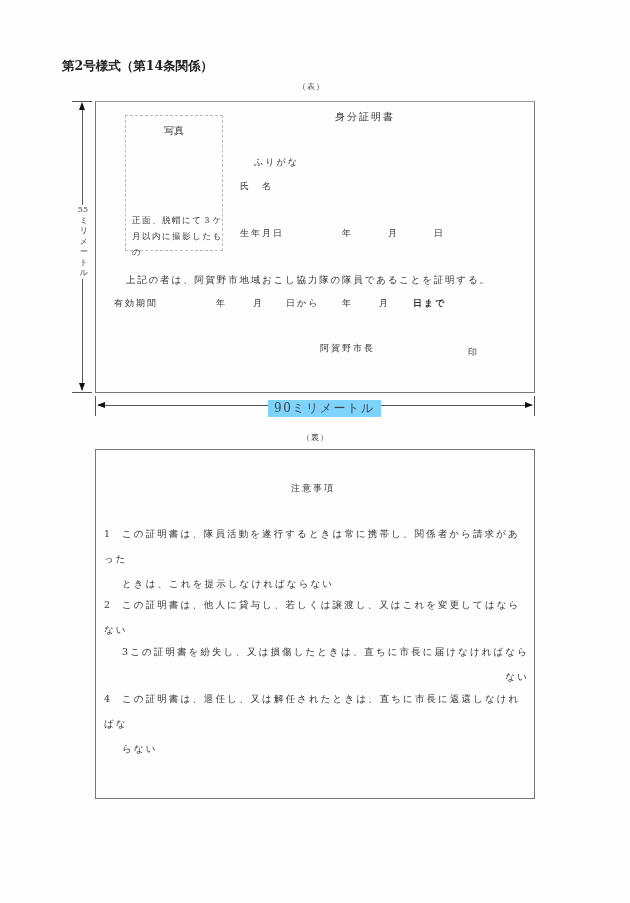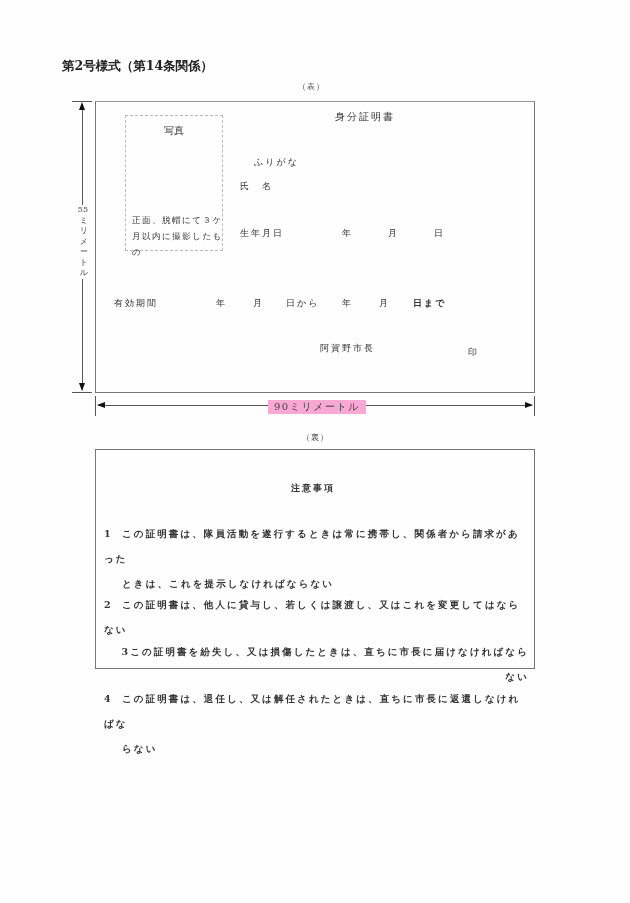--- a/index.html
+++ b/index.html
@@ -6,35 +6,35 @@
     body {
       width: 630px; height: 903px; background: #fefefe; position: relative;
       font-family: "DejaVu Serif", "Liberation Serif", serif; color: #333;
       overflow: hidden;
     }
     .abs { position: absolute; white-space: nowrap; }
     .title { left: 62px; top: 58px; font-size: 12.5px; font-weight: bold; color: #222; }
     .side-label { font-size: 8px; color: #444; letter-spacing: 1px; }
     .card { position: absolute; border: 1px solid #777; box-sizing: border-box; }
     .front { left: 95px; top: 101px; width: 440px; height: 292px; border-top-color: #999; }
-    .back { left: 95px; top: 449px; width: 440px; height: 220px; font-weight: bold; }
+    .back { left: 95px; top: 449px; width: 440px; height: 350px; }
     .photo { position: absolute; left: 29px; top: 13px; width: 98px; height: 136px;
              border: 1px dashed #bbb; box-sizing: border-box; }
     .photo-title { position: absolute; left: 0; right: 0; top: 8px; text-align: center; font-size: 10px; }
     .photo-note { position: absolute; left: 6px; top: 96px; font-size: 8.5px; line-height: 16px; letter-spacing: 1.5px; white-space: normal; width: 92px; }
     .t9 { font-size: 9px; letter-spacing: 2px; }
     .t10 { font-size: 9.5px; letter-spacing: 1.8px; }
     .vline { position: absolute; background: #555; width: 1px; }
     .hline { position: absolute; background: #555; height: 1px; }
     .arrow-up { position: absolute; width: 0; height: 0; border-left: 3.5px solid transparent; border-right: 3.5px solid transparent; border-bottom: 8px solid #111; }
     .arrow-down { position: absolute; width: 0; height: 0; border-left: 3.5px solid transparent; border-right: 3.5px solid transparent; border-top: 8px solid #111; }
     .arrow-left { position: absolute; width: 0; height: 0; border-top: 3.5px solid transparent; border-bottom: 3.5px solid transparent; border-right: 8px solid #111; }
     .arrow-right { position: absolute; width: 0; height: 0; border-top: 3.5px solid transparent; border-bottom: 3.5px solid transparent; border-left: 8px solid #111; }
     .vtext { position: absolute; left: 76px; top: 205px; width: 12px; font-size: 8px; text-align: right; line-height: 10.5px; background: #fefefe; color: #444; }
-    .htext { position: absolute; left: 268px; top: 400px; font-size: 10px; letter-spacing: 1.5px; background: #f9a8d4; padding: 0 6px; color: #444; }
+    .htext { position: absolute; left: 268px; top: 400px; font-size: 12px; letter-spacing: 1.5px; background: #7dd3fc; padding: 0 6px; color: #444; }
     .note-item { position: absolute; left: 8px; width: 425px; font-size: 9.5px; letter-spacing: 2.1px; line-height: 25px; white-space: normal; }
     .note-item .num { display: inline-block; width: 18px; }
     .note-item .cont { padding-left: 18px; display: block; }
   </style>
 </head>
 <body>
 
 <div class="abs title">第2号様式（第14条関係）</div>
 <div class="abs side-label" style="left:298px; top:81px;">（表）</div>
 
@@ -59,20 +59,21 @@
     <div class="photo-note">正面、脱帽にて３ケ月以内に撮影したもの</div>
   </div>
   <div class="abs t9" style="left:239px; top:8px; font-size:10px;">身分証明書</div>
   <div class="abs t9" style="left:128px; top:54px;margin-left:30px;">ふりがな</div>
   <div class="abs t9" style="left:144px; top:78px;">氏　名</div>
   <div class="abs t9" style="left:144px; top:125px;">生年月日</div>
   <div class="abs t9" style="left:246px; top:125px;">年</div>
   <div class="abs t9" style="left:292px; top:125px;">月</div>
   <div class="abs t9" style="left:338px; top:125px;">日</div>
 
+  <div class="abs t10" style="left:30px; top:172px;">上記の者は、阿賀野市地域おこし協力隊の隊員であることを証明する。</div>
 
   <div class="abs t9" style="left:18px; top:195px;">有効期間</div>
   <div class="abs t9" style="left:120px; top:195px;">年</div>
   <div class="abs t9" style="left:157px; top:195px;">月</div>
   <div class="abs t9" style="left:190px; top:195px;">日から</div>
   <div class="abs t9" style="left:246px; top:195px;">年</div>
   <div class="abs t9" style="left:283px; top:195px;">月</div>
   <div class="abs t9" style="left:317px; top:195px;font-weight:bold;">日まで</div>
 
   <div class="abs t9" style="left:224px; top:240px;">阿賀野市長</div>

